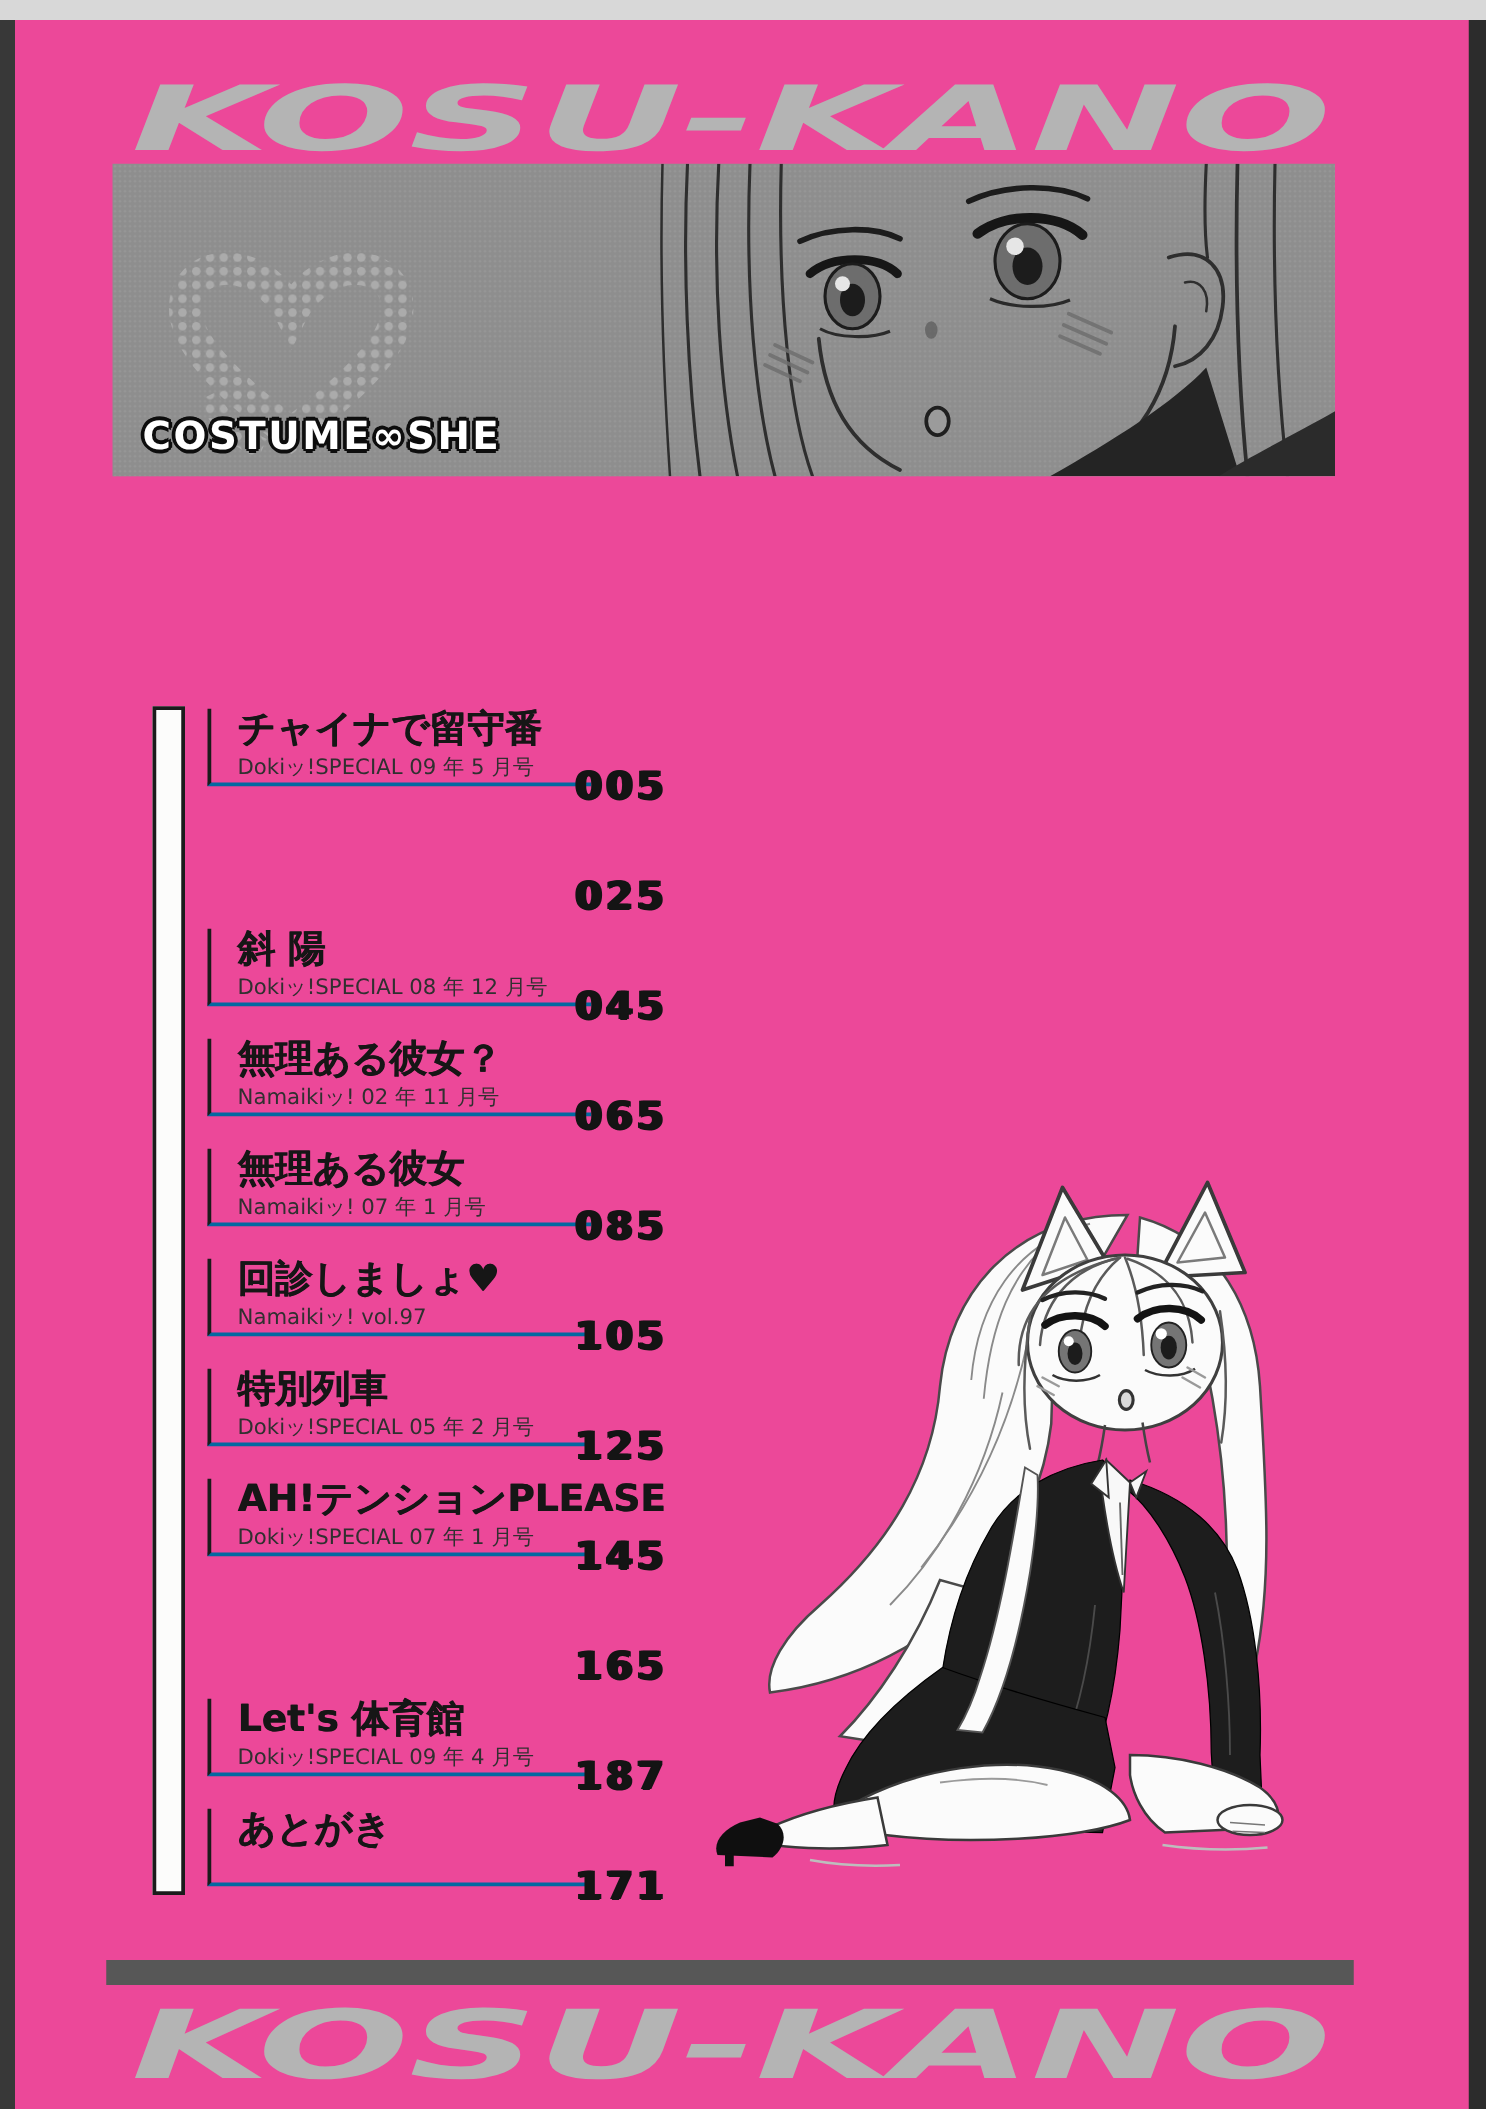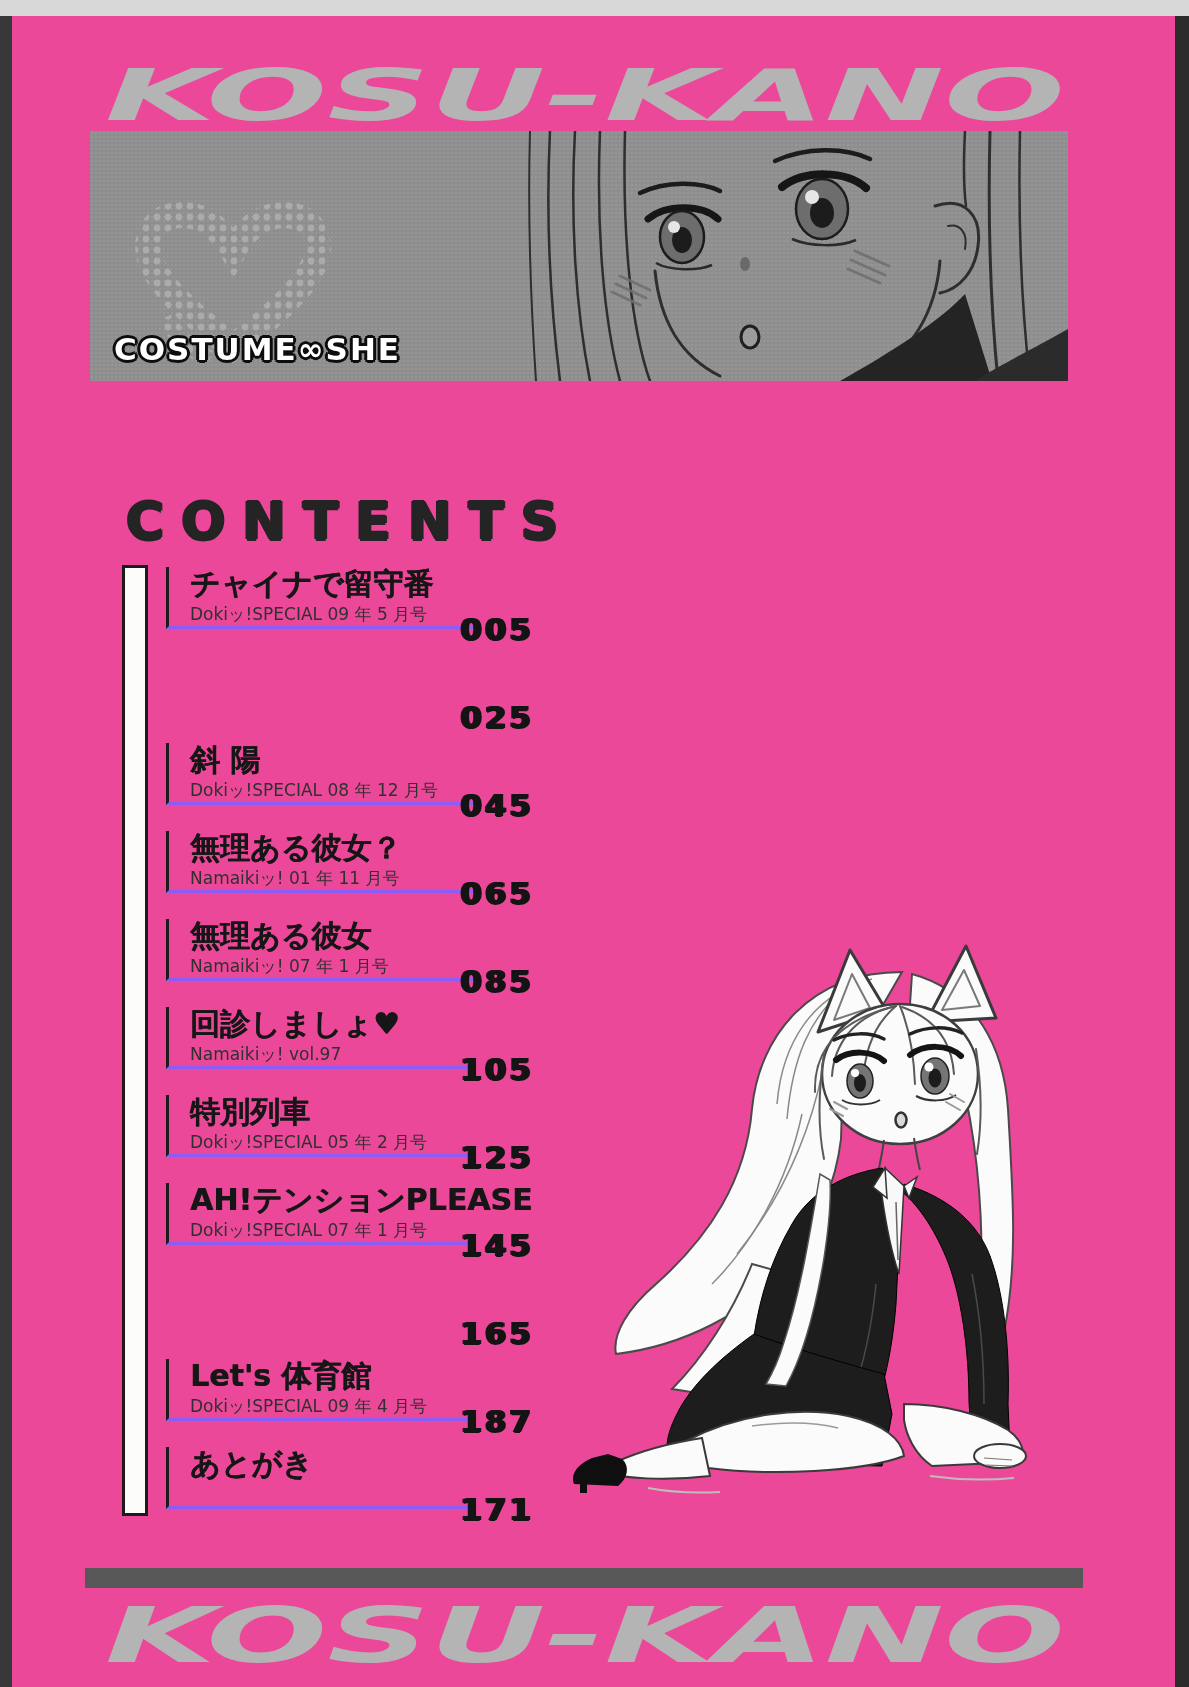--- a/index.html
+++ b/index.html
@@ -46,21 +46,21 @@
 
   
   .toc-rail {
     position:absolute; left:122px; top:549px; width:20px; height:945px;
     border:3px solid #1b1b1b; background:#fcfcfb;
   }
   .toc-list { position:absolute; left:166px; top:0; width:368px; height:1687px; }
   .toc-entry { position:absolute; left:0; width:368px; height:62px; }
   .entry-bracket {
     position:absolute; left:0; top:0; width:304px; height:59px;
-    border-left:3px solid #1b1b1b; border-bottom:3px solid #8b5cf6;
+    border-left:3px solid #1b1b1b; border-bottom:3px solid #0369a1;
   }
   .entry-title {
     position:absolute; left:21px; top:0; font-size:30px; font-weight:bold;
     color:#161616; white-space:nowrap; line-height:1.1;
     text-shadow:0.6px 0 #161616;
   }
   .entry-source {
     position:absolute; left:21px; bottom:3px; font-size:17px; color:#303030;
     white-space:nowrap; line-height:1;
   }
@@ -144,21 +144,20 @@
 
       <ellipse cx="230" cy="206" rx="9" ry="11" fill="#9b9b9b" stroke="#1f1f1f" stroke-width="3"></ellipse>
 
       <path d="M 320 250 C 370 222 420 190 445 163 L 472 250 Z" fill="#242424"></path>
       <path d="M 455 250 L 548 250 L 548 198 C 520 214 480 234 455 250 Z" fill="#2b2b2b"></path>
     </svg>
 
     <div class="series-label">COSTUME∞SHE</div>
   </div>
 
-  <div class="contents-heading">CONTENTS</div>
 
   <div class="toc-rail"></div>
 
   <div class="toc-list">
     <div class="toc-entry" style="top: 551px;">
       <div class="entry-bracket">
         <div class="entry-title">チャイナで留守番</div>
         <div class="entry-source">Dokiッ!SPECIAL 09 年 5 月号</div>
       </div>
       <div class="entry-page">005</div>
@@ -172,21 +171,21 @@
       <div class="entry-bracket">
         <div class="entry-title">斜 陽</div>
         <div class="entry-source">Dokiッ!SPECIAL 08 年 12 月号</div>
       </div>
       <div class="entry-page">045</div>
     </div>
 
     <div class="toc-entry" style="top: 815px;">
       <div class="entry-bracket">
         <div class="entry-title">無理ある彼女？</div>
-        <div class="entry-source">Namaikiッ! 01 年 11 月号</div>
+        <div class="entry-source">Namaikiッ! 02 年 11 月号</div>
       </div>
       <div class="entry-page">065</div>
     </div>
 
     <div class="toc-entry" style="top: 903px;">
       <div class="entry-bracket">
         <div class="entry-title">無理ある彼女</div>
         <div class="entry-source">Namaikiッ! 07 年 1 月号</div>
       </div>
       <div class="entry-page">085</div>

